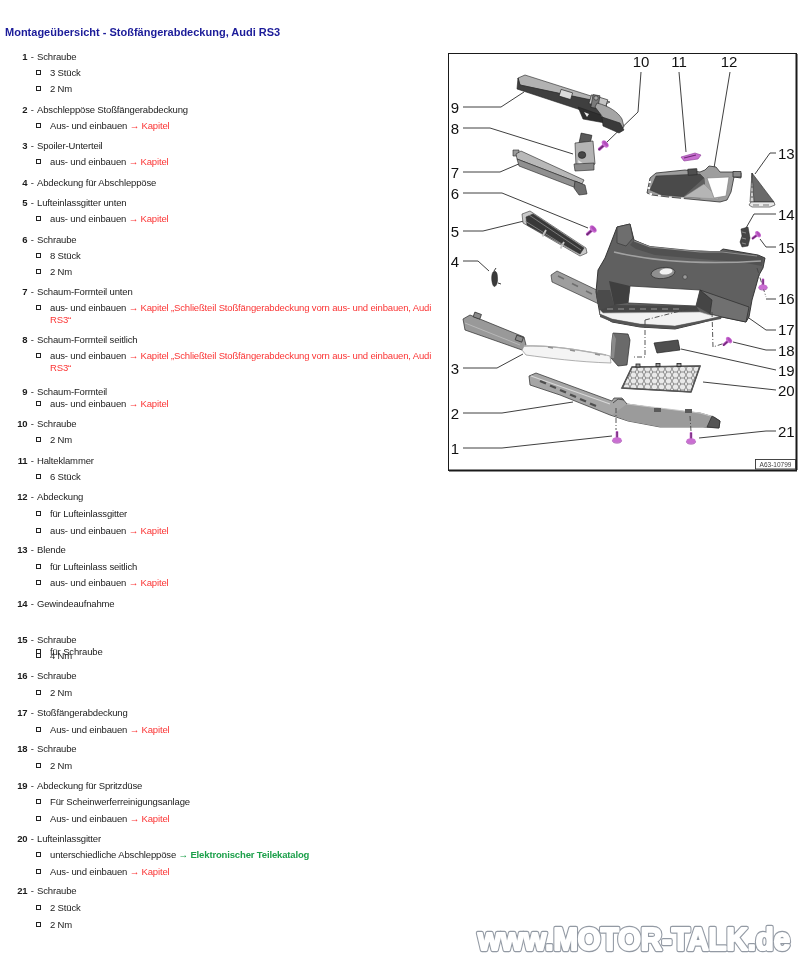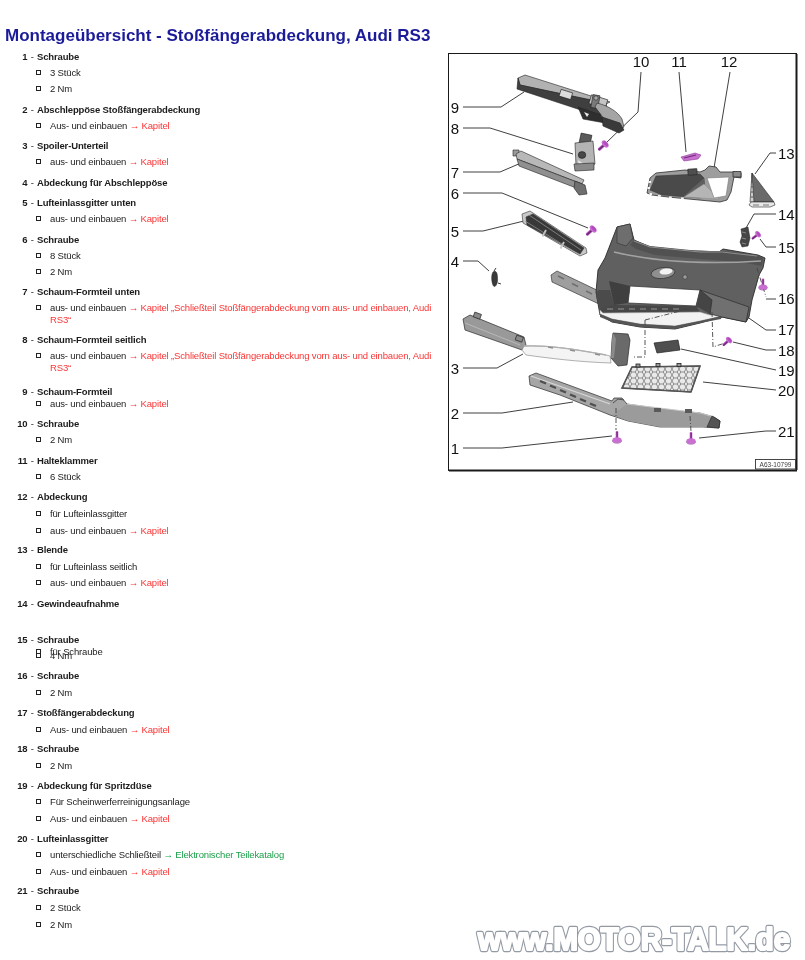--- a/index.html
+++ b/index.html
@@ -1,25 +1,25 @@
 <!DOCTYPE html>
 <html><head><meta charset="utf-8">
 <style>
 html,body{margin:0;padding:0;}
 body{width:805px;height:960px;background:#ffffff;position:relative;overflow:hidden;
  font-family:"Liberation Sans",sans-serif;}
-.title{position:absolute;left:5px;top:26px;font-size:17px;font-weight:bold;color:#1b1b99;white-space:nowrap;}
+.title{position:absolute;left:5px;top:26px;font-size:11px;font-weight:bold;color:#1b1b99;white-space:nowrap;}
 .ln{position:absolute;left:14px;font-size:9.5px;letter-spacing:-0.15px;color:#1c1c1c;line-height:16px;height:16px;white-space:nowrap;}
 .ln .num{display:inline-block;width:13.5px;text-align:right;font-weight:bold;}
 .ln .dash{display:inline-block;width:9.5px;text-align:center;color:#1c1c1c;}
-.ln b{font-weight:bold;}
+.ln b{font-weight:normal;}
 .ln.sub{left:36px;}
 .sq{display:inline-block;width:3px;height:3px;border:1px solid #222;margin:0 9px 1px 0;vertical-align:middle;}
 .red{color:#fb3434;}
-.grn{color:#1da04b;}
+.grn{color:#1da04b;font-weight:bold;}
 </style></head>
 <body>
 <div class="title">Montageübersicht - Stoßfängerabdeckung, Audi RS3</div>
 <div class="ln" style="top:49px"><span class="num">1</span><span class="dash">-</span><b>Schraube</b></div>
 <div class="ln sub" style="top:65px"><span class="sq"></span><span>3 Stück</span></div>
 <div class="ln sub" style="top:81px"><span class="sq"></span><span>2 Nm</span></div>
 <div class="ln" style="top:102px"><span class="num">2</span><span class="dash">-</span><b>Abschleppöse Stoßfängerabdeckung</b></div>
 <div class="ln sub" style="top:118px"><span class="sq"></span><span>Aus- und einbauen </span><span class="red">→ Kapitel</span></div>
 <div class="ln" style="top:138px"><span class="num">3</span><span class="dash">-</span><b>Spoiler-Unterteil</b></div>
 <div class="ln sub" style="top:154px"><span class="sq"></span><span>aus- und einbauen </span><span class="red">→ Kapitel</span></div>
@@ -54,21 +54,21 @@
 <div class="ln" style="top:668px"><span class="num">16</span><span class="dash">-</span><b>Schraube</b></div>
 <div class="ln sub" style="top:685px"><span class="sq"></span><span>2 Nm</span></div>
 <div class="ln" style="top:705px"><span class="num">17</span><span class="dash">-</span><b>Stoßfängerabdeckung</b></div>
 <div class="ln sub" style="top:722px"><span class="sq"></span><span>Aus- und einbauen </span><span class="red">→ Kapitel</span></div>
 <div class="ln" style="top:741px"><span class="num">18</span><span class="dash">-</span><b>Schraube</b></div>
 <div class="ln sub" style="top:758px"><span class="sq"></span><span>2 Nm</span></div>
 <div class="ln" style="top:778px"><span class="num">19</span><span class="dash">-</span><b>Abdeckung für Spritzdüse</b></div>
 <div class="ln sub" style="top:794px"><span class="sq"></span><span>Für Scheinwerferreinigungsanlage</span></div>
 <div class="ln sub" style="top:811px"><span class="sq"></span><span>Aus- und einbauen </span><span class="red">→ Kapitel</span></div>
 <div class="ln" style="top:831px"><span class="num">20</span><span class="dash">-</span><b>Lufteinlassgitter</b></div>
-<div class="ln sub" style="top:847px"><span class="sq"></span><span>unterschiedliche Schließteil </span><span class="grn">→ Elektronischer Teilekatalog</span></div>
+<div class="ln sub" style="top:847px"><span class="sq"></span><span>unterschiedliche Abschleppöse </span><span class="grn">→ Elektronischer Teilekatalog</span></div>
 <div class="ln sub" style="top:864px"><span class="sq"></span><span>Aus- und einbauen </span><span class="red">→ Kapitel</span></div>
 <div class="ln" style="top:883px"><span class="num">21</span><span class="dash">-</span><b>Schraube</b></div>
 <div class="ln sub" style="top:900px"><span class="sq"></span><span>2 Stück</span></div>
 <div class="ln sub" style="top:917px"><span class="sq"></span><span>2 Nm</span></div>
 <svg style="position:absolute;left:448px;top:53px" width="350" height="419" viewBox="448 53 350 419">
 <rect x="448.5" y="53.5" width="348" height="417" fill="#fff" stroke="#1a1a1a" stroke-width="1"></rect>
 <path d="M449 470.5 H 797 M 796.5 54 V 470" stroke="#1a1a1a" stroke-width="2" fill="none"></path>
 <path d="M463 107 H501 L524 92" fill="none" stroke="#2a2a2a" stroke-width="0.9"></path>
 <path d="M463 128 H490 L573 154" fill="none" stroke="#2a2a2a" stroke-width="0.9"></path>
 <path d="M463 172 H500 L528 160" fill="none" stroke="#2a2a2a" stroke-width="0.9"></path>

